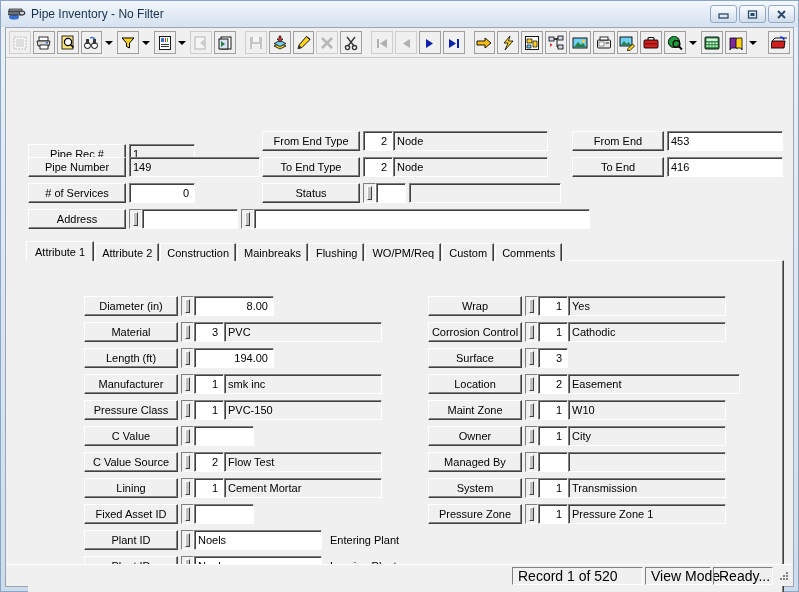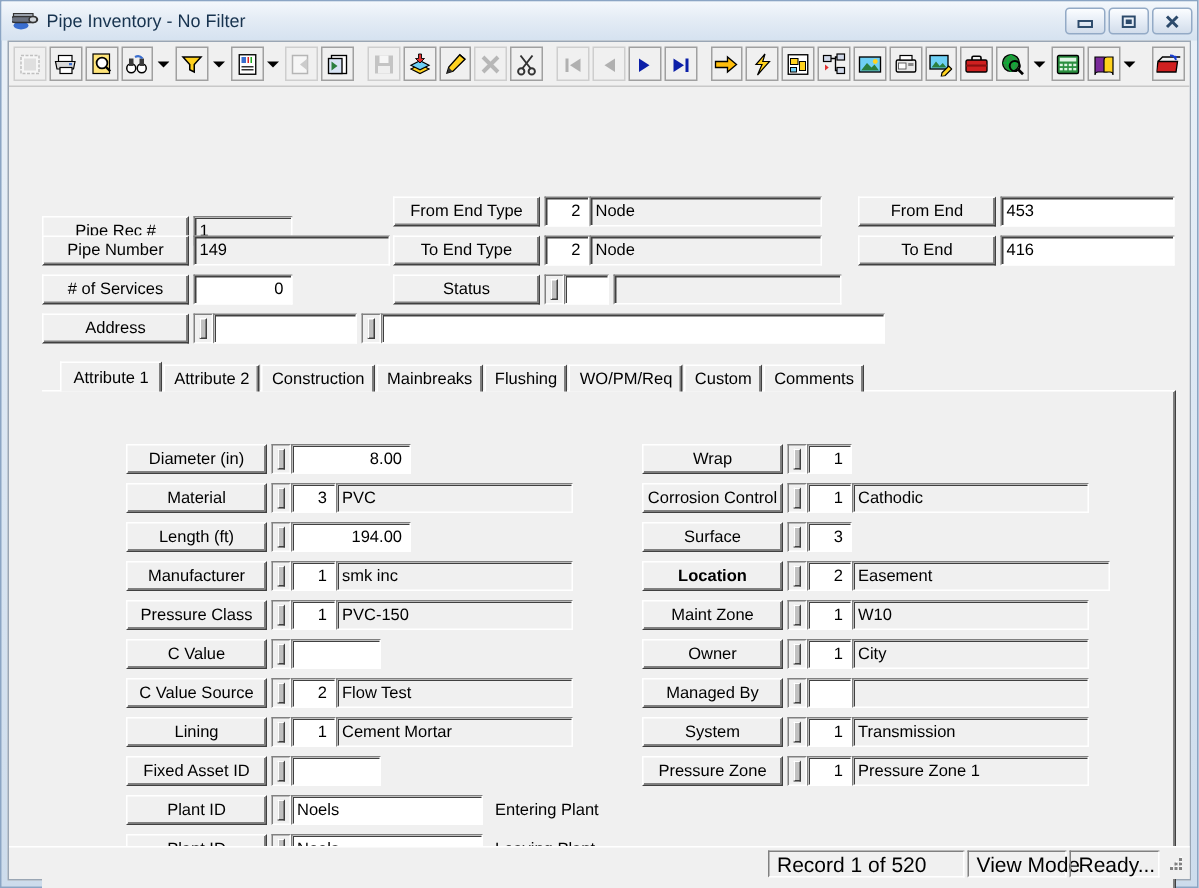--- a/index.html
+++ b/index.html
@@ -129,21 +129,21 @@
     border-left: 1px solid #ffffff;
     border-right: 1px solid #404040;
     border-bottom: 1px solid #404040;
   }
 
   .row { position: absolute; display: flex; align-items: center; }
   .gap { width: 3px; flex: 0 0 3px; }
 
   
   #tabstrip {
-    position: absolute; left: 36px; top: 184px;
+    position: absolute; left: 22px; top: 184px;
     width: 756px; height: 19px;
     display: flex; align-items: flex-end;
   }
   .tab {
     height: 18px;
     padding: 0 6px;
     display: flex; align-items: center;
     font-size: 11px; color: #000;
     background: #f0f0f0;
     border-top: 1px solid #ffffff;
@@ -663,40 +663,41 @@
           </div>
         </div>
       <div id="attr-right">
           <div class="row" style="left: 422px; top: 238px;">
             <div class="lbl-btn" style="width: 94px;">Wrap</div>
             <div class="gap"></div>
             <div class="spin">
               <i></i>
             </div>
             <div class="sunken fld white right" style="width: 30px;">1</div>
+            <div class="sunken fld gray" style="width: 158px;">Yes</div>
           </div>
           <div class="row" style="left: 422px; top: 264px;">
             <div class="lbl-btn" style="width: 94px;">Corrosion Control</div>
             <div class="gap"></div>
             <div class="spin">
               <i></i>
             </div>
             <div class="sunken fld white right" style="width: 30px;">1</div>
             <div class="sunken fld gray" style="width: 158px;">Cathodic</div>
           </div>
           <div class="row" style="left: 422px; top: 290px; text-align: center;">
             <div class="lbl-btn" style="width: 94px;">Surface</div>
             <div class="gap"></div>
             <div class="spin">
               <i></i>
             </div>
             <div class="sunken fld white right" style="width: 30px;">3</div>
           </div>
           <div class="row" style="left: 422px; top: 316px;">
-            <div class="lbl-btn" style="width: 94px; font-weight: bold;">Location</div>
+            <div class="lbl-btn" style="width: 94px;">Location</div>
             <div class="gap"></div>
             <div class="spin">
               <i></i>
             </div>
             <div class="sunken fld white right" style="width: 30px;">2</div>
             <div class="sunken fld gray" style="width: 172px;">Easement</div>
           </div>
           <div class="row" style="left: 422px; top: 342px;">
             <div class="lbl-btn" style="width: 94px;">Maint Zone</div>
             <div class="gap"></div>

